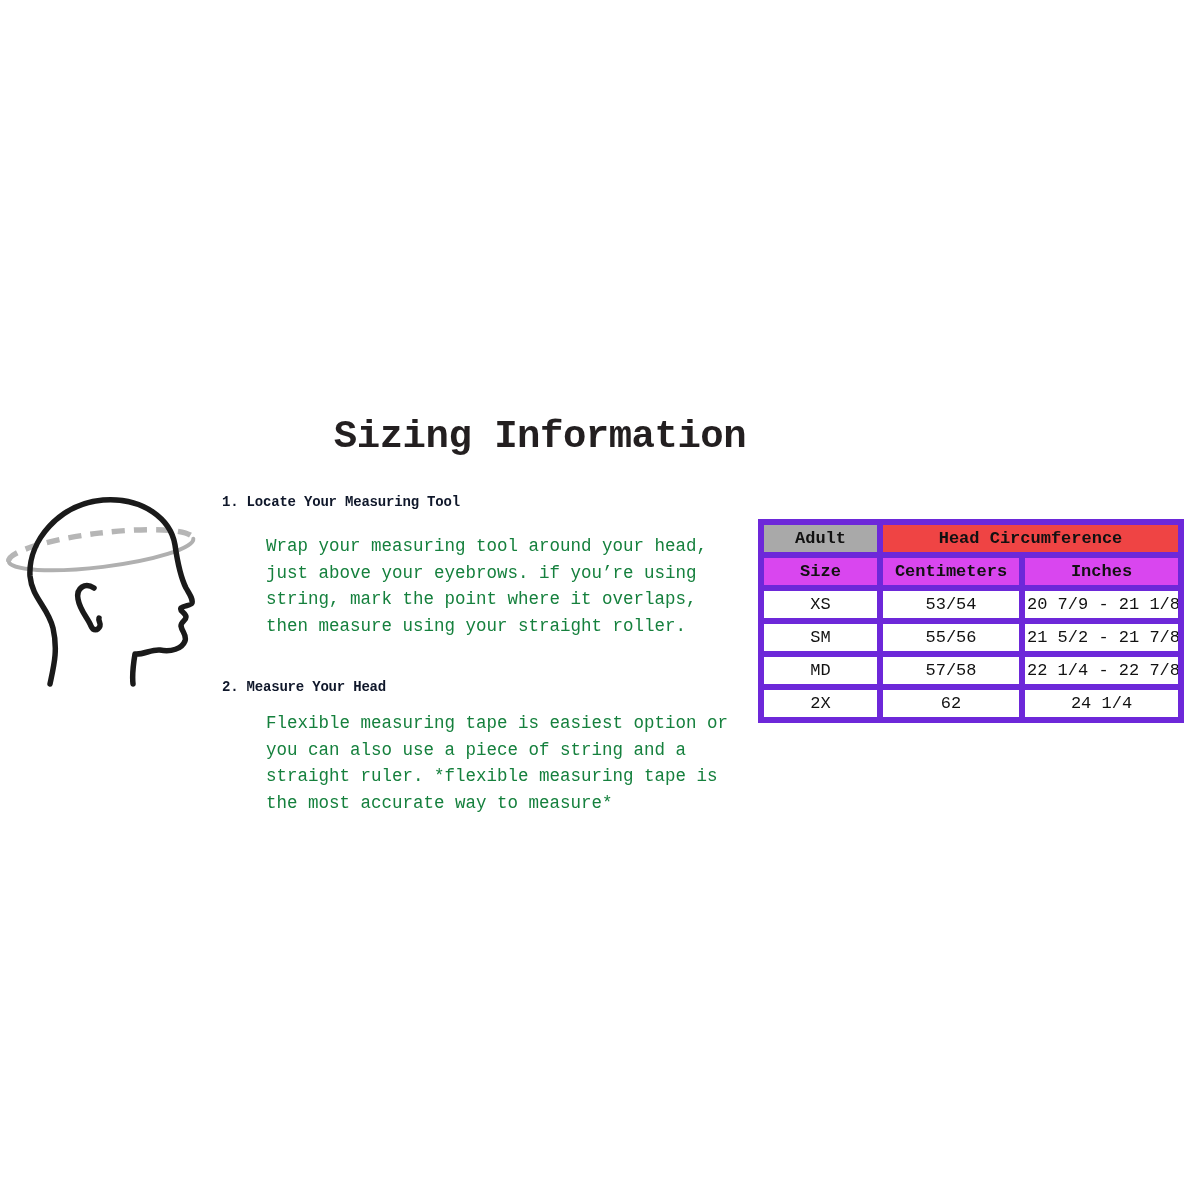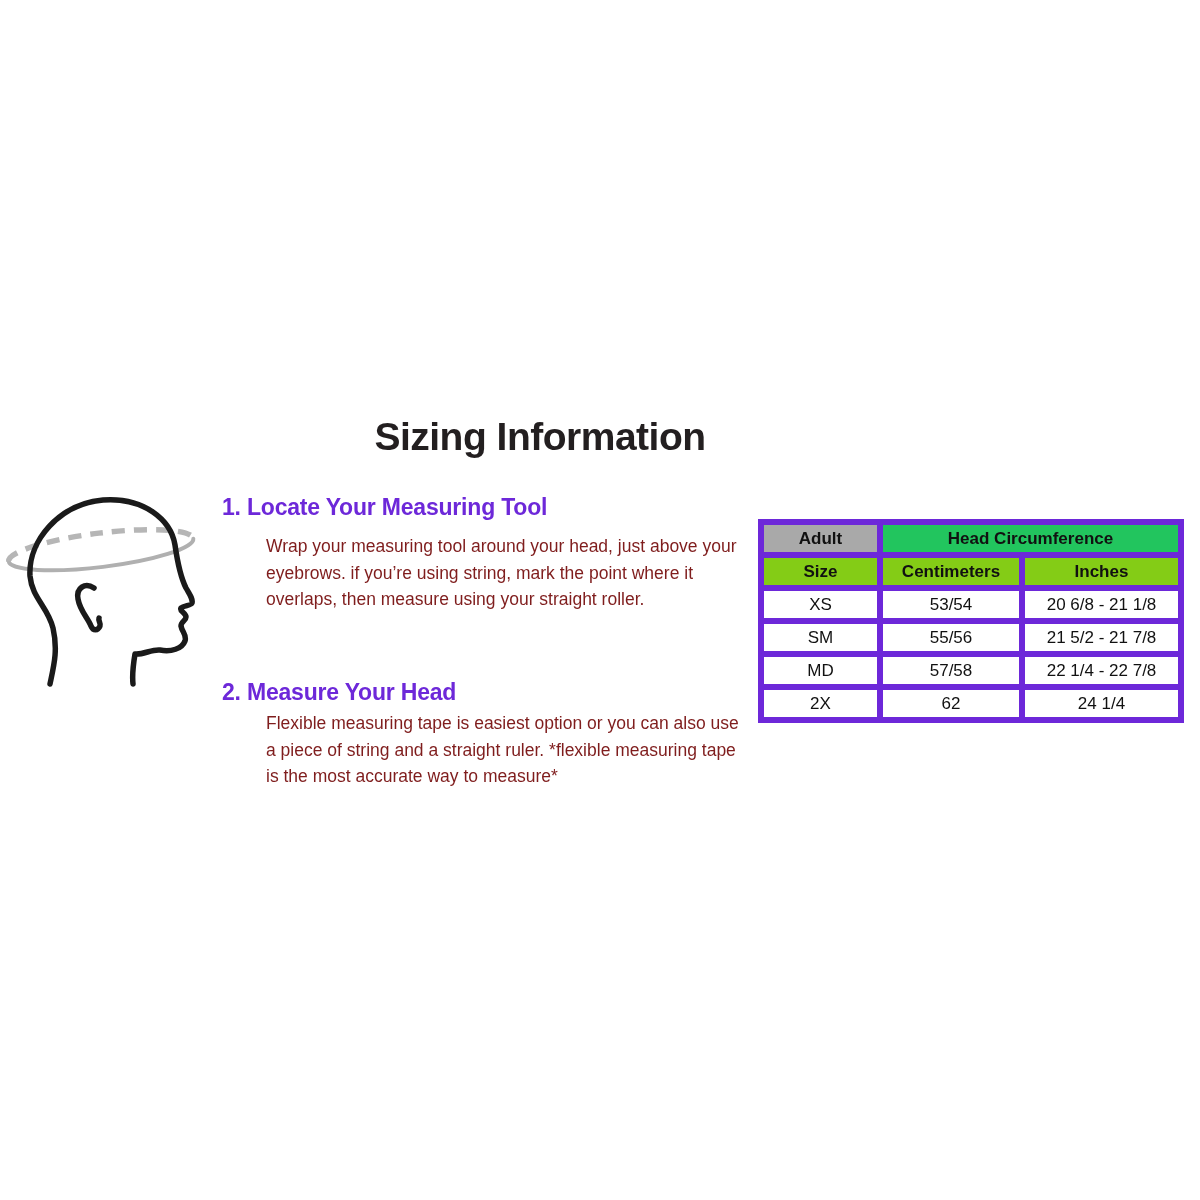--- a/index.html
+++ b/index.html
@@ -5,21 +5,21 @@
   html, body {
     margin: 0;
     padding: 0;
     background: #ffffff;
   }
   .page {
     position: relative;
     width: 1200px;
     height: 1200px;
     background: #ffffff;
-    font-family: Liberation Sans, sans-serif;
+    font-family: Liberation Mono, monospace;
     color: #231f20;
     overflow: hidden;
     border-radius: 18px;
   }
   .page-title {
     position: absolute;
     left: 0;
     top: 389px;
     width: 1080px;
     text-align: center;
@@ -32,35 +32,35 @@
     position: absolute;
     left: 3px;
     top: 487px;
     width: 197px;
     height: 205px;
   }
   .step-heading {
     position: absolute;
     left: 222px;
     width: 520px;
-    font-size: 23px;
+    font-size: 14px;
     font-weight: 700;
     letter-spacing: -0.2px;
-    color: #6d28d9;
+    color: #0f172a;
   }
   .step1-heading { top: 494px; }
   .step2-heading { top: 679px; }
   .step-body {
     position: absolute;
     left: 266px;
     width: 478px;
     font-size: 17.5px;
     line-height: 26.5px;
     font-weight: 400;
-    color: #7f1d1d;
+    color: #15803d;
   }
   .step1-body { top: 533px; }
   .step2-body { top: 710px; }
 
   .size-table {
     position: absolute;
     left: 758px;
     top: 519px;
     width: 420px;
     border-collapse: collapse;
@@ -79,21 +79,21 @@
     padding: 0 2px;
     overflow: hidden;
     white-space: nowrap;
   }
   .size-table { border: 3px solid #000; }
   .size-table th.group-cell {
     font-weight: 700;
   }
   .size-table th.col-cell {
     font-weight: 700;
-    background: #84cc16;
+    background: #d946ef;
   }
   .size-table td {
     font-weight: 400;
   }
 </style>
 </head>
 <body>
 
 <div class="page">
 
@@ -141,33 +141,33 @@
 
   <table class="size-table">
     <colgroup>
         <col class="c1">
         <col class="c2">
         <col class="c3">
       </colgroup>
     <thead>
       <tr>
         <th class="group-cell" style="background:#a9a9a9">Adult</th>
-        <th class="group-cell" colspan="2" style="background:#22c55e">Head Circumference</th>
+        <th class="group-cell" colspan="2" style="background:#ef4444">Head Circumference</th>
       </tr>
       <tr>
         <th class="col-cell">Size</th>
         <th class="col-cell">Centimeters</th>
         <th class="col-cell">Inches</th>
       </tr>
     </thead>
     <tbody>
       <tr>
         <td>XS</td>
         <td>53/54</td>
-        <td>20 6/8 - 21 1/8</td>
+        <td>20 7/9 - 21 1/8</td>
       </tr>
       <tr>
         <td>SM</td>
         <td>55/56</td>
         <td>21 5/2 - 21 7/8</td>
       </tr>
       <tr>
         <td>MD</td>
         <td>57/58</td>
         <td>22 1/4 - 22 7/8</td>

